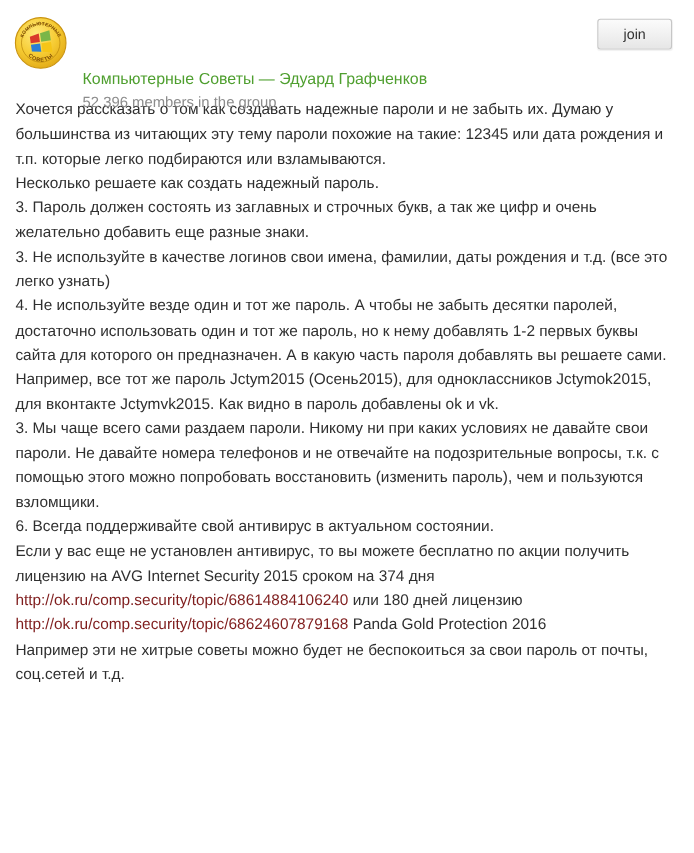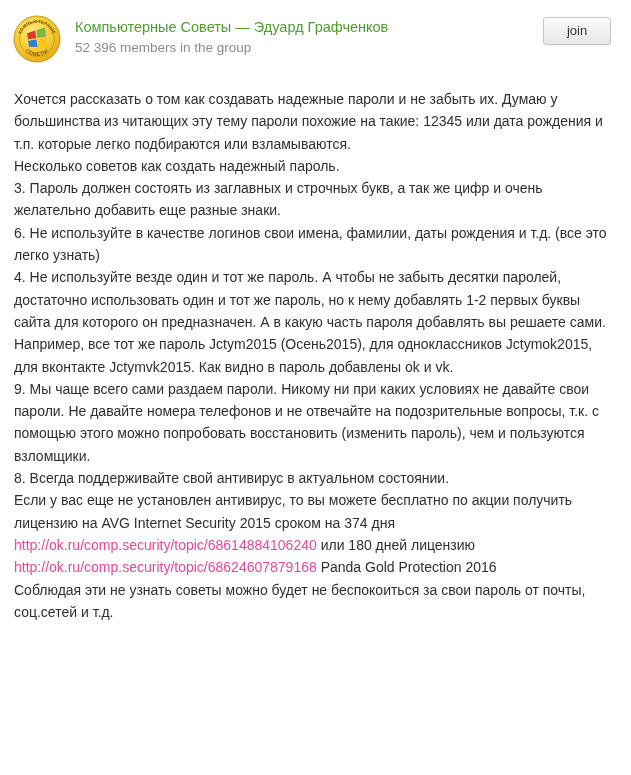--- a/index.html
+++ b/index.html
@@ -36,20 +36,21 @@
     position: absolute;
     left: 75px;
     top: 18px;
   }
   .group-title {
     font-size: 14.5px;
     line-height: 19px;
     color: #4f9f2f;
     font-weight: normal;
     white-space: nowrap;
+    margin-top: 45px;
   }
   .group-members {
     font-size: 13.5px;
     line-height: 19px;
     color: #8c8c8c;
     margin-top: 1px;
     white-space: nowrap;
   }
 
   .join-button {
@@ -79,21 +80,21 @@
     box-sizing: border-box;
   }
   .post-body p {
     margin: 0;
     padding: 0;
   }
   .post-body .para {
     display: block;
   }
   a.ext-link {
-    color: #ec4899;
+    color: #7f1d1d;
     text-decoration: none;
   }
 </style>
 </head>
 <body>
 
 <div class="group-header">
 
   <div class="avatar">
     <svg width="50" height="50" viewBox="0 0 50 50" aria-hidden="true">
@@ -127,23 +128,23 @@
     <div class="group-title">Компьютерные Советы — Эдуард Графченков</div>
     <div class="group-members">52 396 members in the group</div>
   </div>
 
   <div class="join-button">join</div>
 </div>
 
 <div class="post-body">
 
   <p class="para">Хочется рассказать о том как создавать надежные пароли и не забыть их. Думаю у большинства из читающих эту тему пароли похожие на такие: 12345 или дата рождения и т.п. которые легко подбираются или взламываются.</p>
-  <p class="para">Несколько советов как создать надежный пароль.</p>
+  <p class="para">Несколько решаете как создать надежный пароль.</p>
   <p class="para">3. Пароль должен состоять из заглавных и строчных букв, а так же цифр и очень желательно добавить еще разные знаки.</p>
-  <p class="para">6. Не используйте в качестве логинов свои имена, фамилии, даты рождения и т.д. (все это легко узнать)</p>
+  <p class="para">3. Не используйте в качестве логинов свои имена, фамилии, даты рождения и т.д. (все это легко узнать)</p>
   <p class="para">4. Не используйте везде один и тот же пароль. А чтобы не забыть десятки паролей, достаточно использовать один и тот же пароль, но к нему добавлять 1-2 первых буквы сайта для которого он предназначен. А в какую часть пароля добавлять вы решаете сами. Например, все тот же пароль Jctym2015 (Осень2015), для одноклассников Jctymok2015, для вконтакте Jctymvk2015. Как видно в пароль добавлены ok и vk.</p>
-  <p class="para">9. Мы чаще всего сами раздаем пароли. Никому ни при каких условиях не давайте свои пароли. Не давайте номера телефонов и не отвечайте на подозрительные вопросы, т.к. с помощью этого можно попробовать восстановить (изменить пароль), чем и пользуются взломщики.</p>
-  <p class="para">8. Всегда поддерживайте свой антивирус в актуальном состоянии.</p>
+  <p class="para">3. Мы чаще всего сами раздаем пароли. Никому ни при каких условиях не давайте свои пароли. Не давайте номера телефонов и не отвечайте на подозрительные вопросы, т.к. с помощью этого можно попробовать восстановить (изменить пароль), чем и пользуются взломщики.</p>
+  <p class="para">6. Всегда поддерживайте свой антивирус в актуальном состоянии.</p>
 
   <p class="para"><span>Если у вас еще не установлен антивирус, то вы можете бесплатно по акции получить лицензию на AVG Internet Security 2015 сроком на 374 дня </span><a class="ext-link" href="#">http://ok.ru/comp.security/topic/68614884106240</a><span> или 180 дней лицензию </span><a class="ext-link" href="#">http://ok.ru/comp.security/topic/68624607879168</a><span> Panda Gold Protection 2016</span></p>
 
-  <p class="para">Соблюдая эти не узнать советы можно будет не беспокоиться за свои пароль от почты, соц.сетей и т.д.</p>
+  <p class="para">Например эти не хитрые советы можно будет не беспокоиться за свои пароль от почты, соц.сетей и т.д.</p>
 </div>
 
 </body></html>

